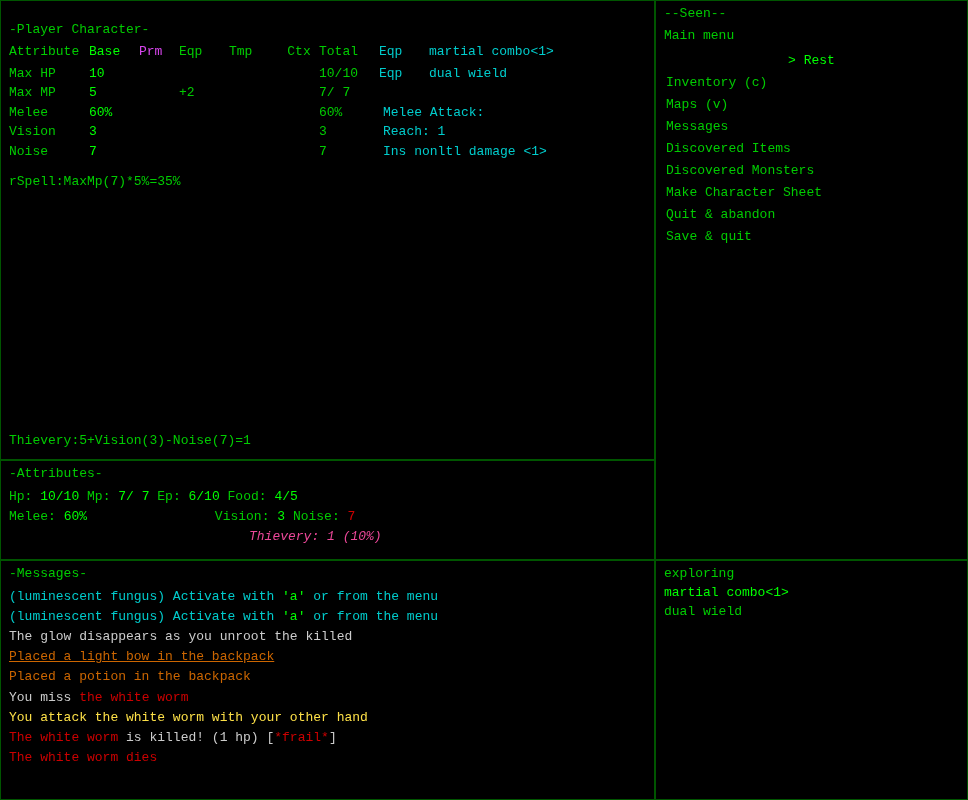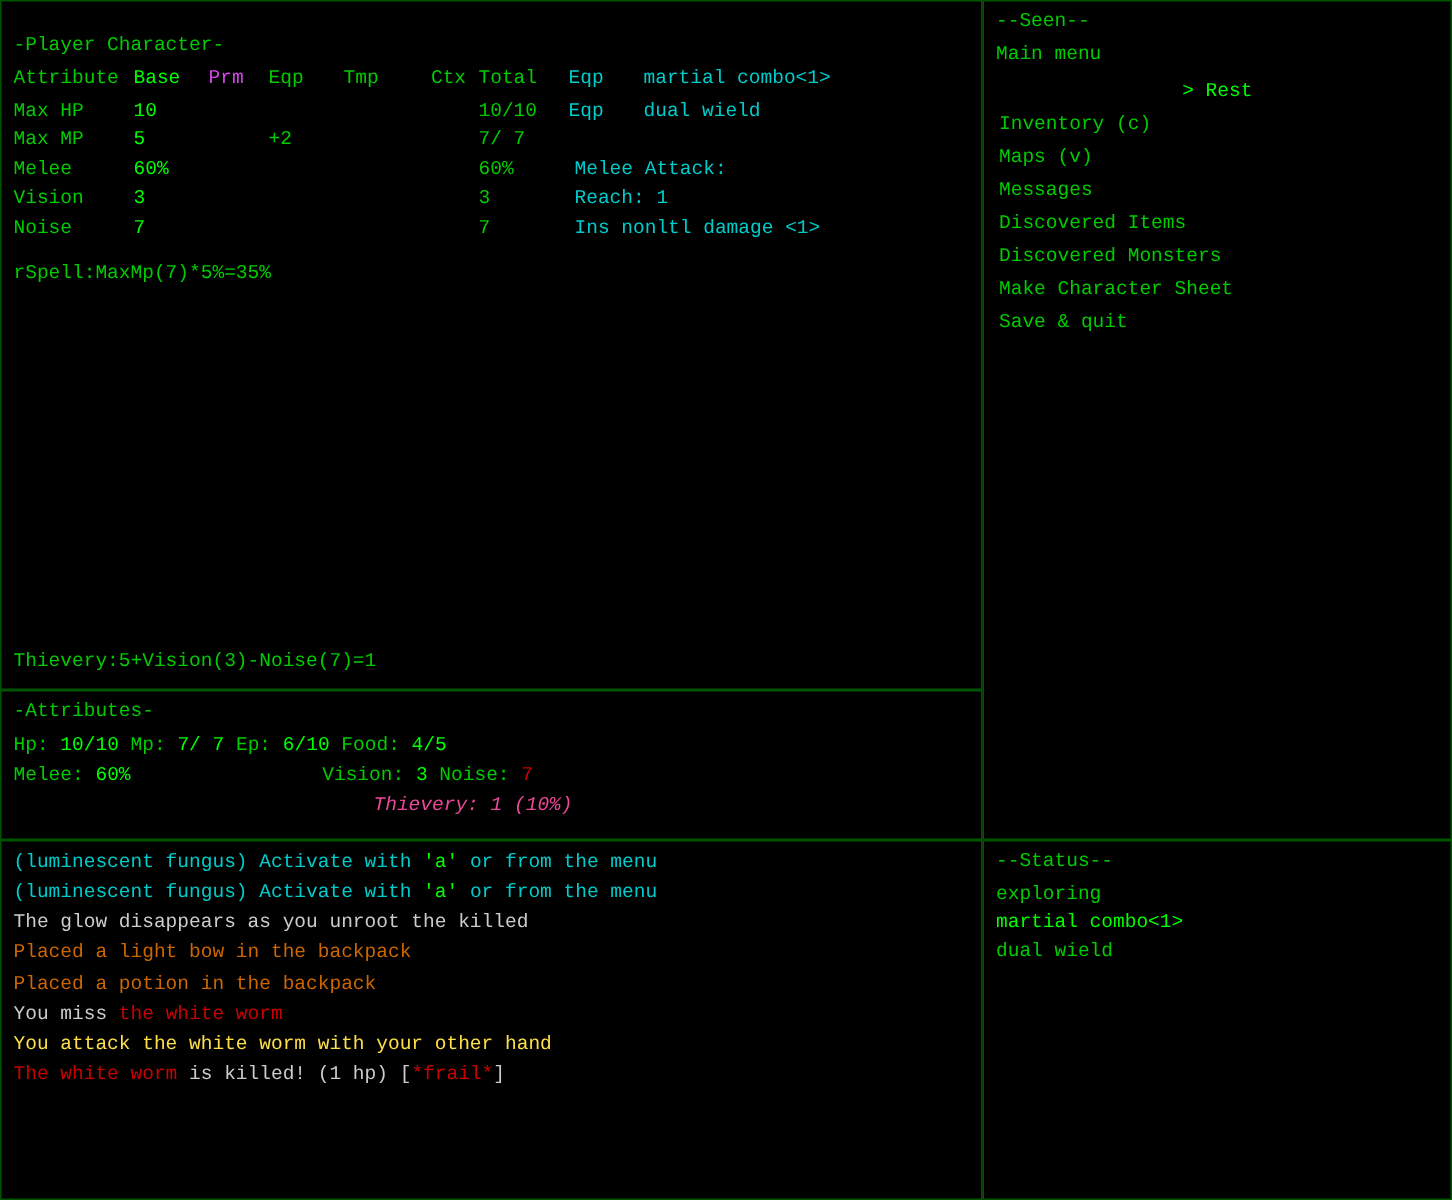--- a/index.html
+++ b/index.html
@@ -206,20 +206,21 @@
   <div class="seen-panel panel">
     <div class="panel-header">--Seen--</div>
     <div class="menu-title">Main menu</div>
     <div class="menu-item active" style="color:#00ff00;text-align:center;">&gt; Rest</div>
     <div class="menu-item">Inventory (c)</div>
     <div class="menu-item">Maps (v)</div>
     <div class="menu-item">Messages</div>
     <div class="menu-item">Discovered Items</div>
     <div class="menu-item">Discovered Monsters</div>
     <div class="menu-item">Make Character Sheet</div>
+    <div class="menu-item">Quit &amp; abandon</div>
     <div class="menu-item">Save &amp; quit</div>
   </div>
 
   <div class="attrs-panel panel">
     <div class="panel-header">-Attributes-</div>
     <div class="msg-line">
       <span>Hp:</span>
       <span style="color:#00ff00;">10/10</span>
       <span> </span>
       <span>Mp:</span>
@@ -249,36 +250,37 @@
     <div class="msg-line" style="padding-left:240px; color:#ec4899;font-style:italic;">
       <span>Thievery:</span>
       <span> </span>
       <span>1</span>
       <span> </span>
       <span>(10%)</span>
     </div>
   </div>
 
   <div class="messages-panel panel">
+    <div class="panel-header">-Messages-</div>
     <div class="msg-line" style="color:#00cccc;">
       <span>(luminescent fungus) Activate with </span><span style="color:#00ff00;">'a'</span><span> or from the menu</span>
     </div>
     <div class="msg-line" style="color:#00cccc;">
       <span>(luminescent fungus) Activate with </span><span style="color:#00ff00;">'a'</span><span> or from the menu</span>
     </div>
     <div class="msg-line" style="color:#cccccc;">The glow disappears as you unroot the killed</div>
-    <div class="msg-line" style="color:#cc6600;">Placed a light bow in the backpack</div>
+    <div class="msg-line" style="color:#cc6600;text-decoration:underline;">Placed a light bow in the backpack</div>
     <div class="msg-line" style="color:#cc6600;">Placed a potion in the backpack</div>
     <div class="msg-line">
       <span style="color:#cccccc;">You miss </span><span style="color:#cc0000;">the white worm</span>
     </div>
     <div class="msg-line" style="color:#fde047;">You attack the white worm with your other hand</div>
     <div class="msg-line" style="color:#cc0000;">The white worm <span style="color:#cccccc;">is killed! (1 hp) [</span><span style="color:#cc0000;">*frail*</span><span style="color:#cccccc;">]</span></div>
+    <div class="msg-line" style="color:#cc0000;">The white worm dies</div>
   </div>
 
   <div class="status-panel panel">
-    <div class="panel-header">--Status--</div>
     <div style="color:#00cc00;">exploring</div>
     <div style="color:#00ff00;">martial combo&lt;1&gt;</div>
     <div style="color:#00cc00;">dual wield</div>
   </div>
 
 </div>
 
 </body></html>

